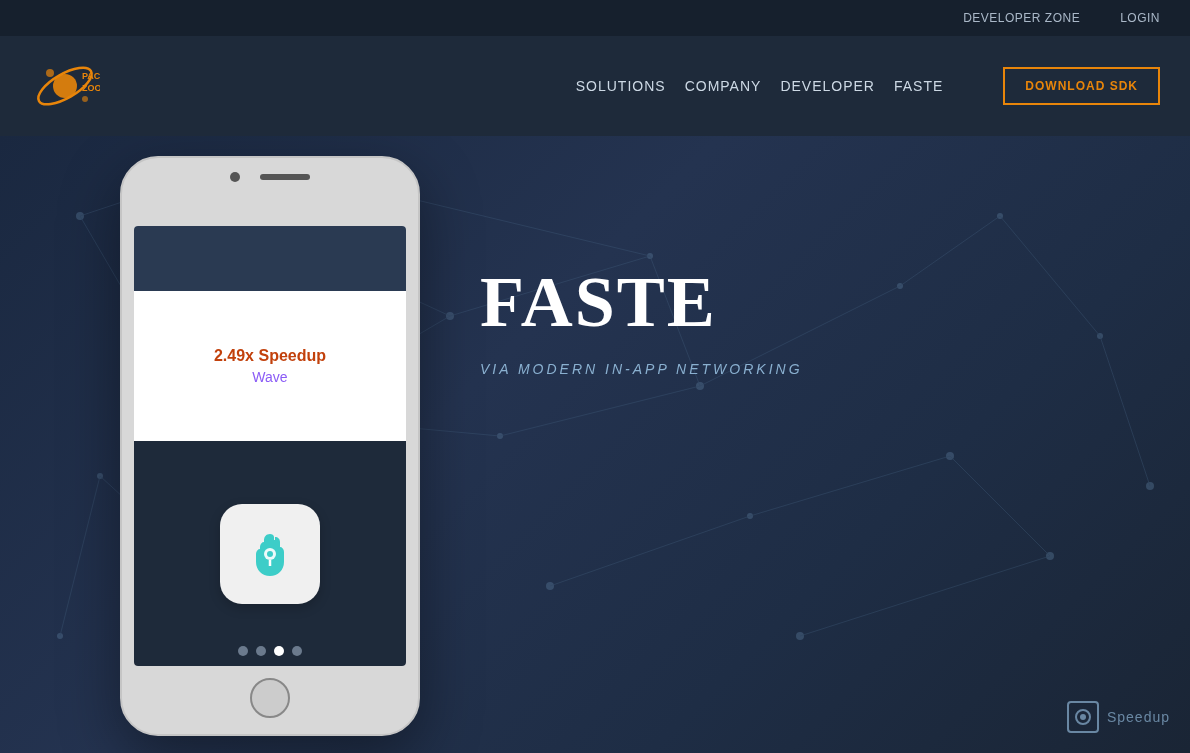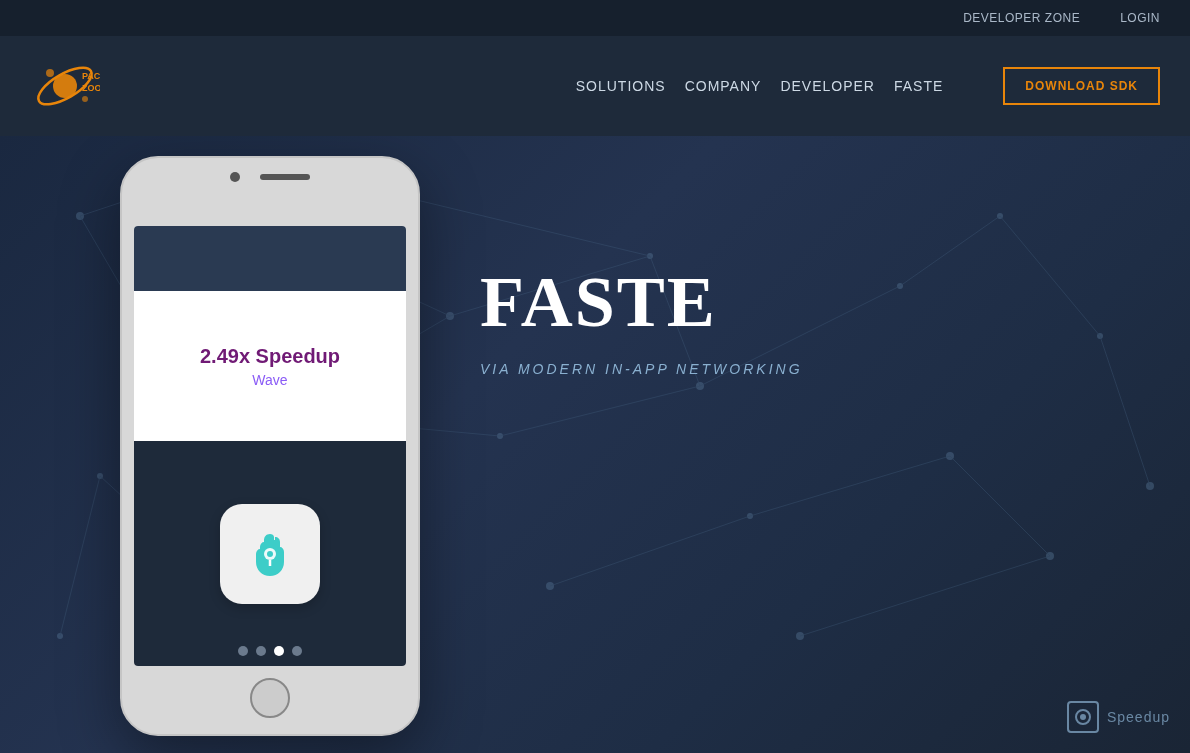--- a/index.html
+++ b/index.html
@@ -144,23 +144,23 @@
       flex: 1;
       display: flex;
       flex-direction: column;
       align-items: center;
       justify-content: center;
       padding: 20px;
       height: 150px;
     }
 
     .speedup-text {
-      font-size: 20px;
+      font-size: 16px;
       font-weight: 600;
-      color: #701a75;
+      color: #c2410c;
       text-align: center;
     }
 
     .wave-text {
       font-size: 14px;
       color: #8b5cf6;
       text-align: right;
       margin-top: 4px;
     }
 

